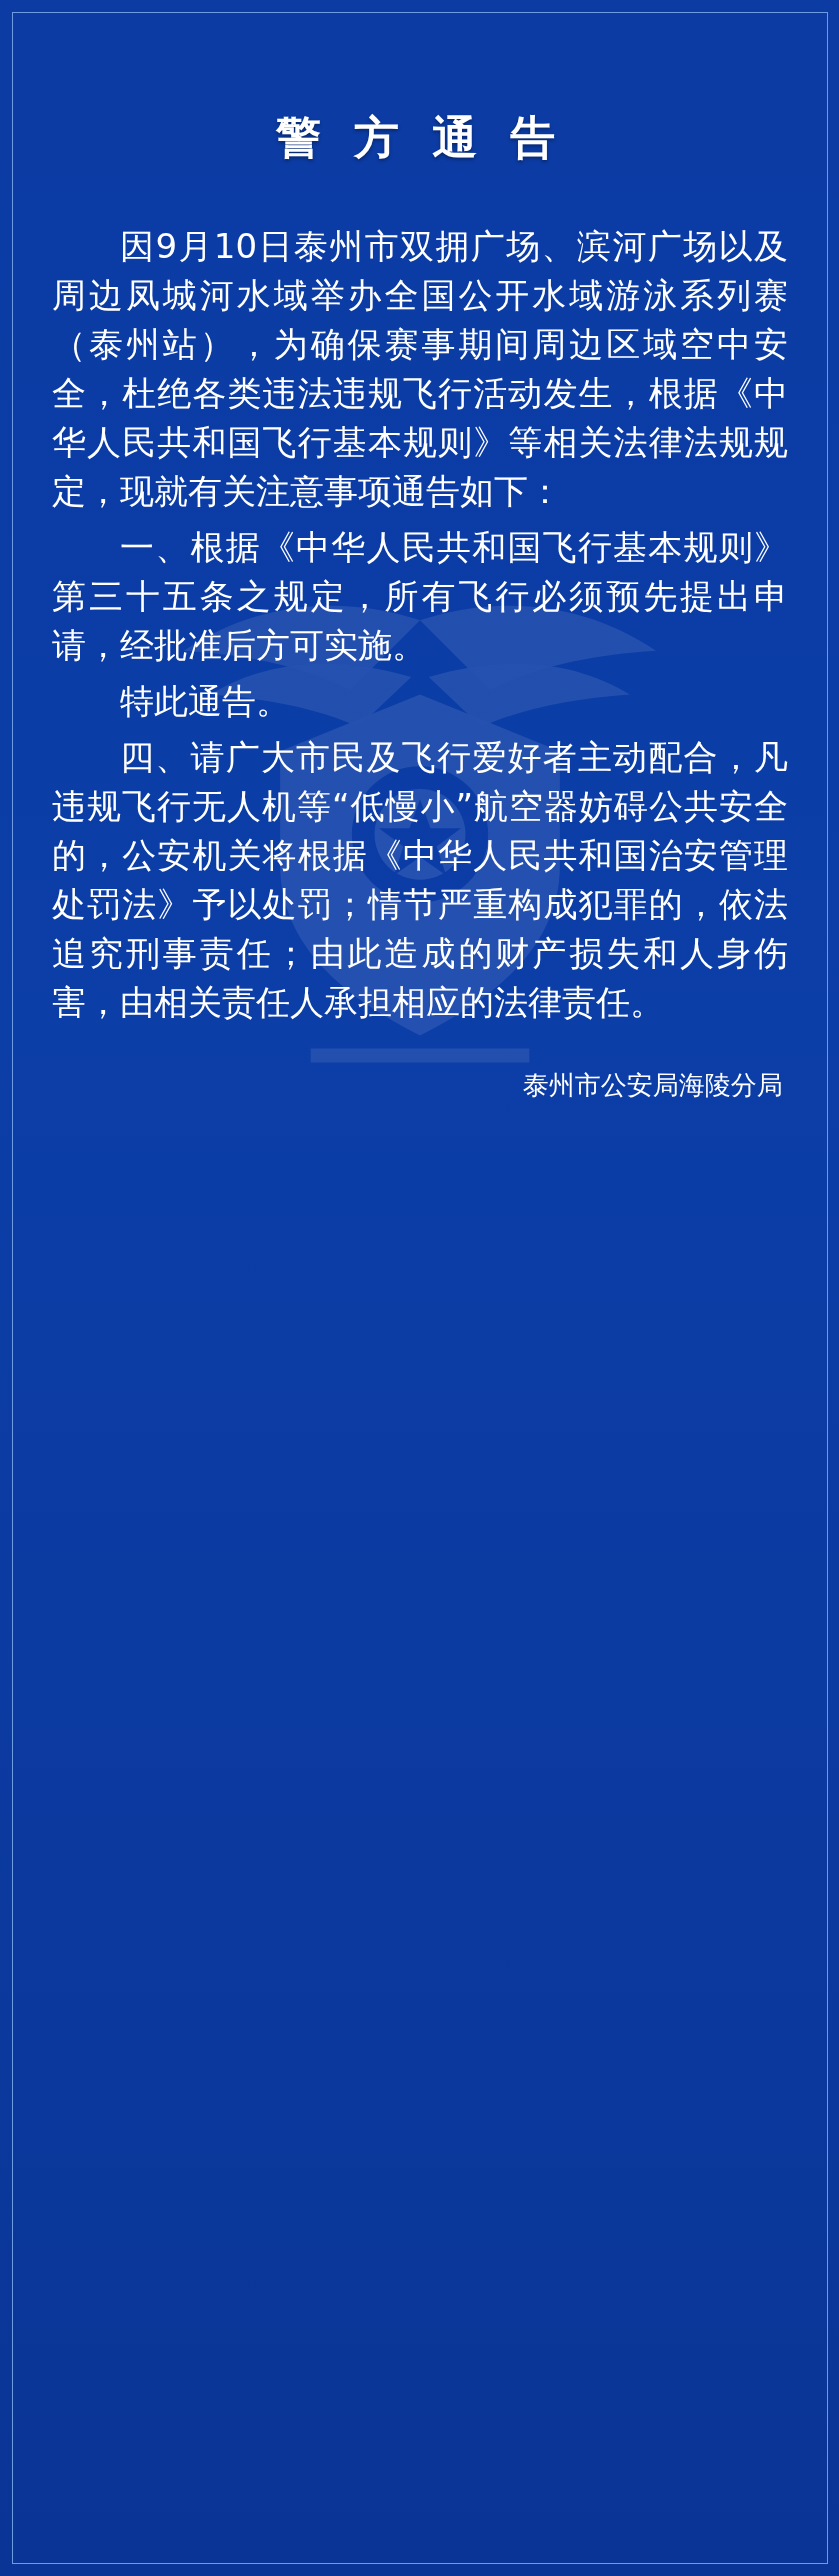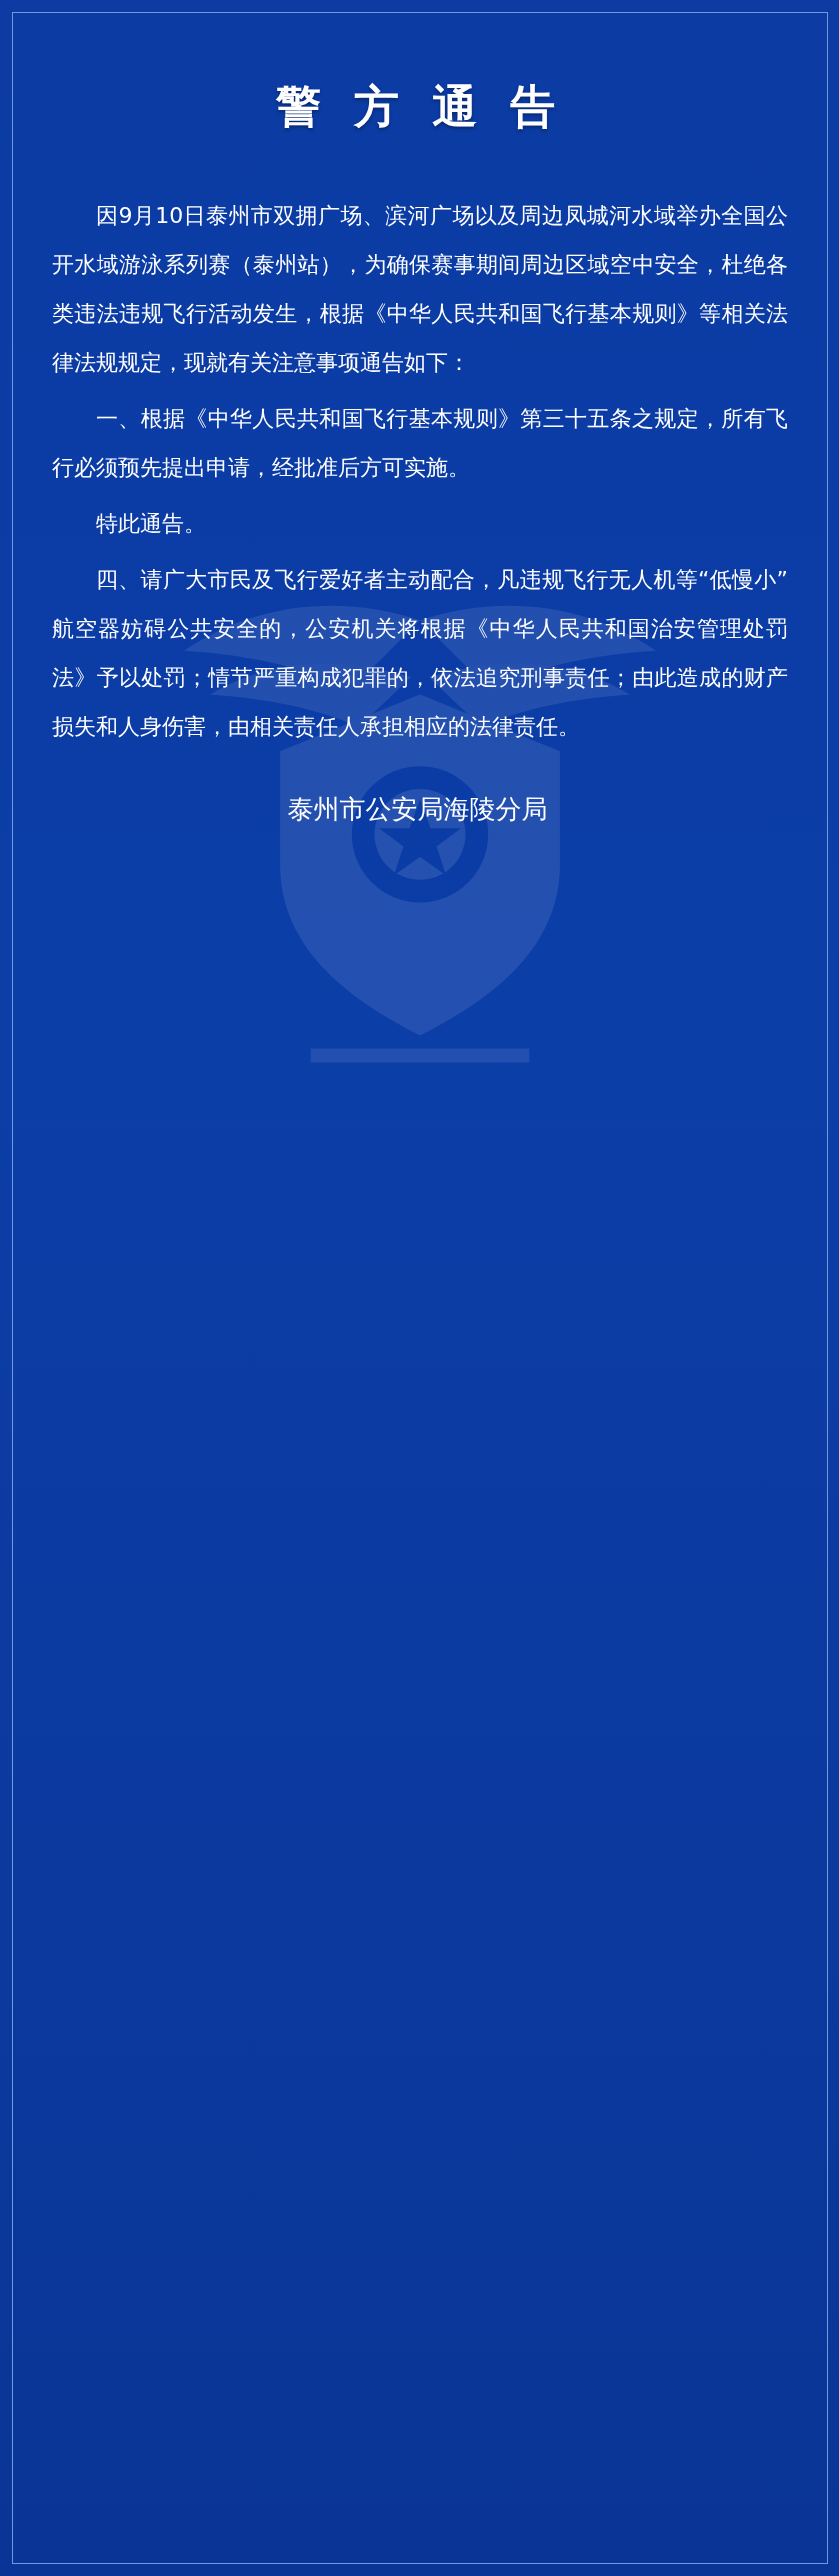--- a/index.html
+++ b/index.html
@@ -55,50 +55,50 @@
     padding: 0 52px;
     box-sizing: border-box;
   }
 
   .title {
     text-align: center;
     color: #ffffff;
     font-size: 45px;
     font-weight: bold;
     letter-spacing: 8.7px;
-    margin-top: 77px;
+    margin-top: 108px;
     margin-bottom: 0;
     text-shadow: 0 1.7px 3.5px rgba(0,0,0,0.35);
     font-family: "DejaVu Sans", "Liberation Sans", sans-serif;
   }
 
   .body-text {
     margin-top: 54px;
     color: #ffffff;
-    font-size: 22px;
+    font-size: 34px;
     line-height: 49px;
     text-align: justify;
     text-justify: inter-ideograph;
   }
 
   .para {
     margin: 0 0 7px 0;
     text-indent: 2em;
     white-space: normal;
   }
 
   .sign {
     margin-top: 35px;
     color: #ffffff;
     font-size: 26px;
     line-height: 47px;
     text-align: right;
     padding-right: 5.2px;
   }
-  .sign .line { display: block; text-align: center; }
+  .sign .line { display: block; }
 </style>
 </head>
 <body>
 
 <div class="poster">
   <div class="frame"></div>
 
   <div class="watermark">
     <svg viewBox="0 0 620 700" xmlns="http://www.w3.org/2000/svg">
       <g fill="none" stroke="#ffffff" stroke-width="10">

